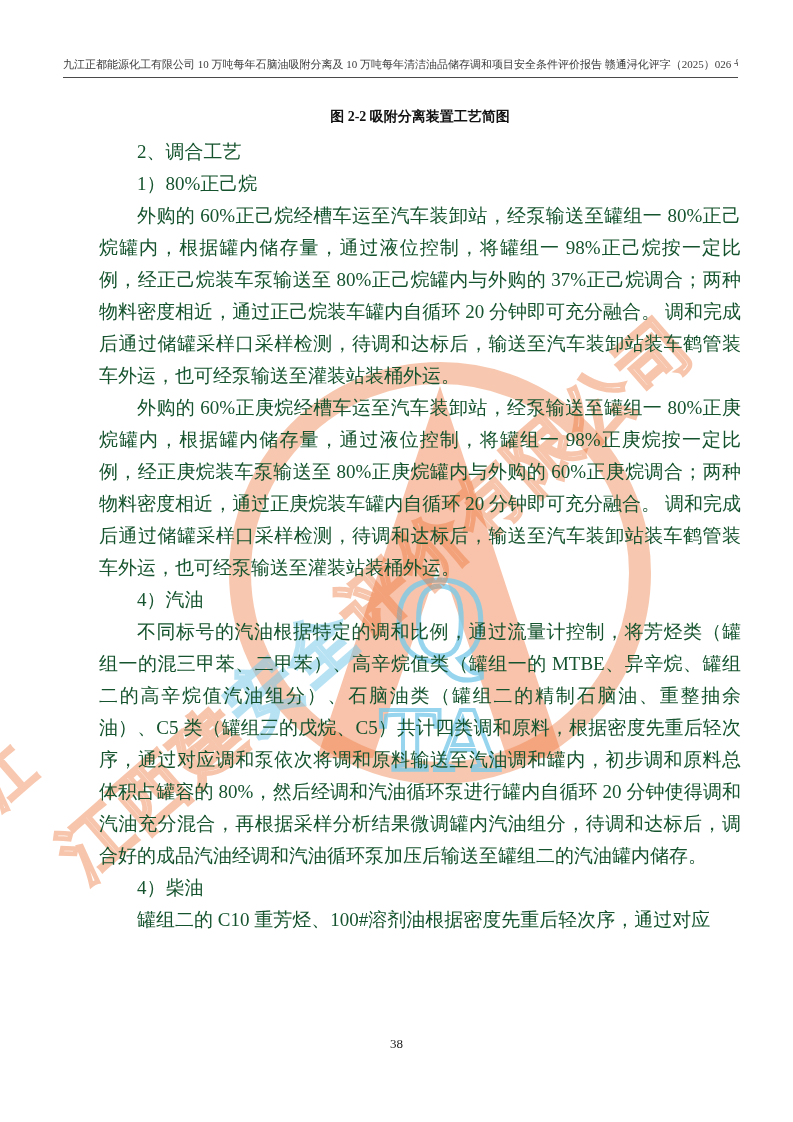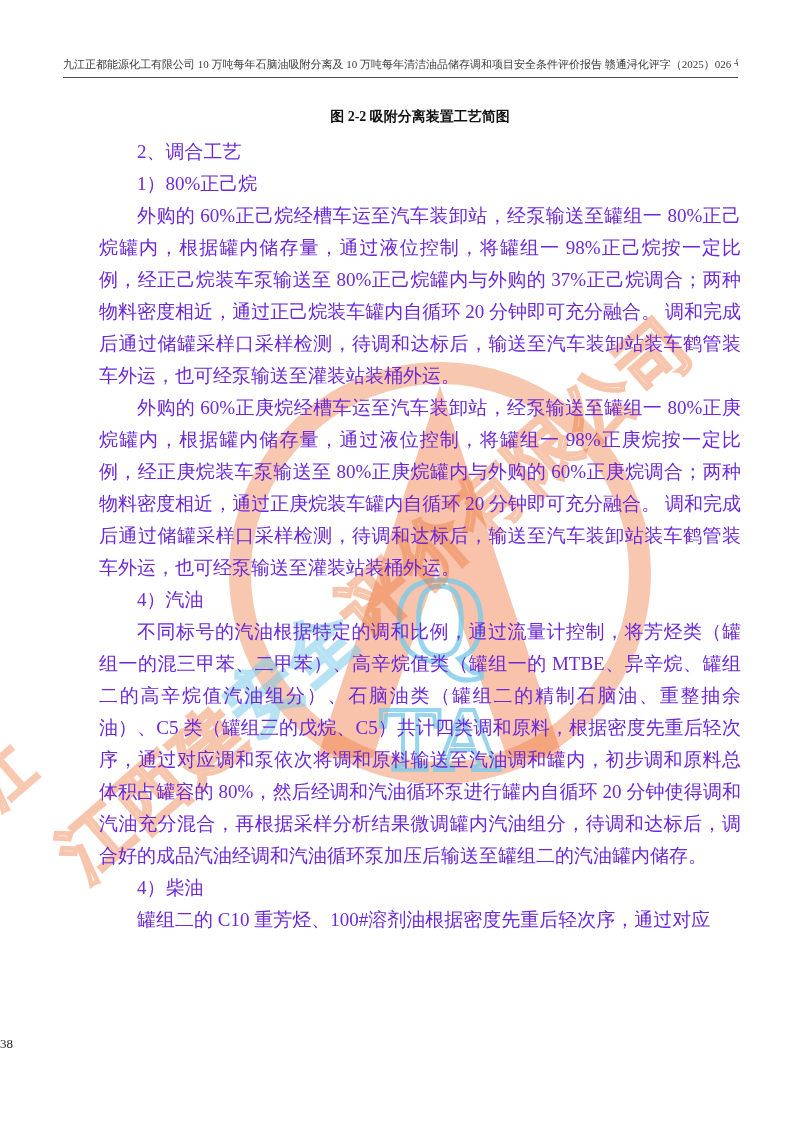--- a/index.html
+++ b/index.html
@@ -37,28 +37,28 @@
     border-bottom:1.5px solid #4a4a4a;
     padding-bottom:5px;white-space:nowrap;overflow:hidden;
   }
   
   .bodywrap{position:absolute;top:96px;left:99px;right:52px;z-index:1;}
   .caption{
     text-align:center;font-weight:700;font-size:14px;
     line-height:30px;margin:6px 0 4px 0;color:#111;
   }
   .h,.para{
-    margin:0;font-size:19px;line-height:32px;color:#6d28d9;
+    margin:0;font-size:19px;line-height:32px;color:#14532d;
     text-indent:2em;
   }
   .para{text-align:justify;}
   
   .footer{
     position:absolute;top:1036px;left:0;width:100%;z-index:1;
-    text-align:left;font-size:13px;color:#222;
+    text-align:center;font-size:13px;color:#222;
   }
 </style>
 </head>
 <body>
 
 <div class="page">
 
   <div class="watermark" aria-hidden="true">
     <svg class="wm-svg" width="470" height="470" viewBox="0 0 470 470">
       <circle cx="235" cy="235" r="200" fill="none" stroke="#f19b6d" stroke-width="22" opacity="0.55"></circle>

